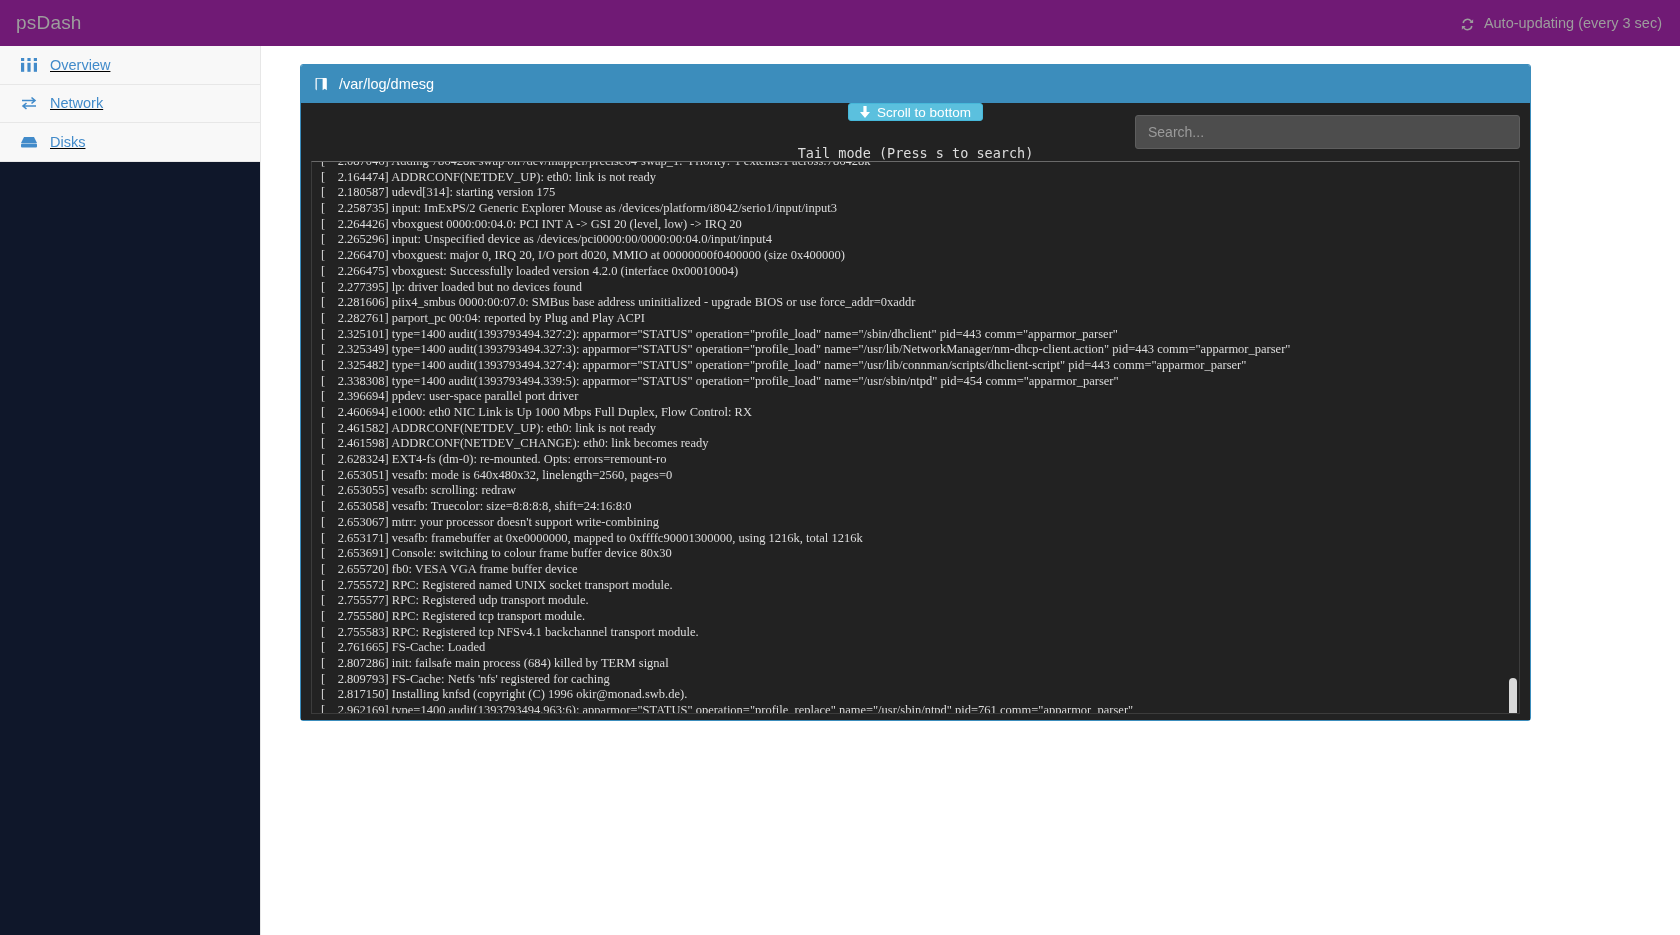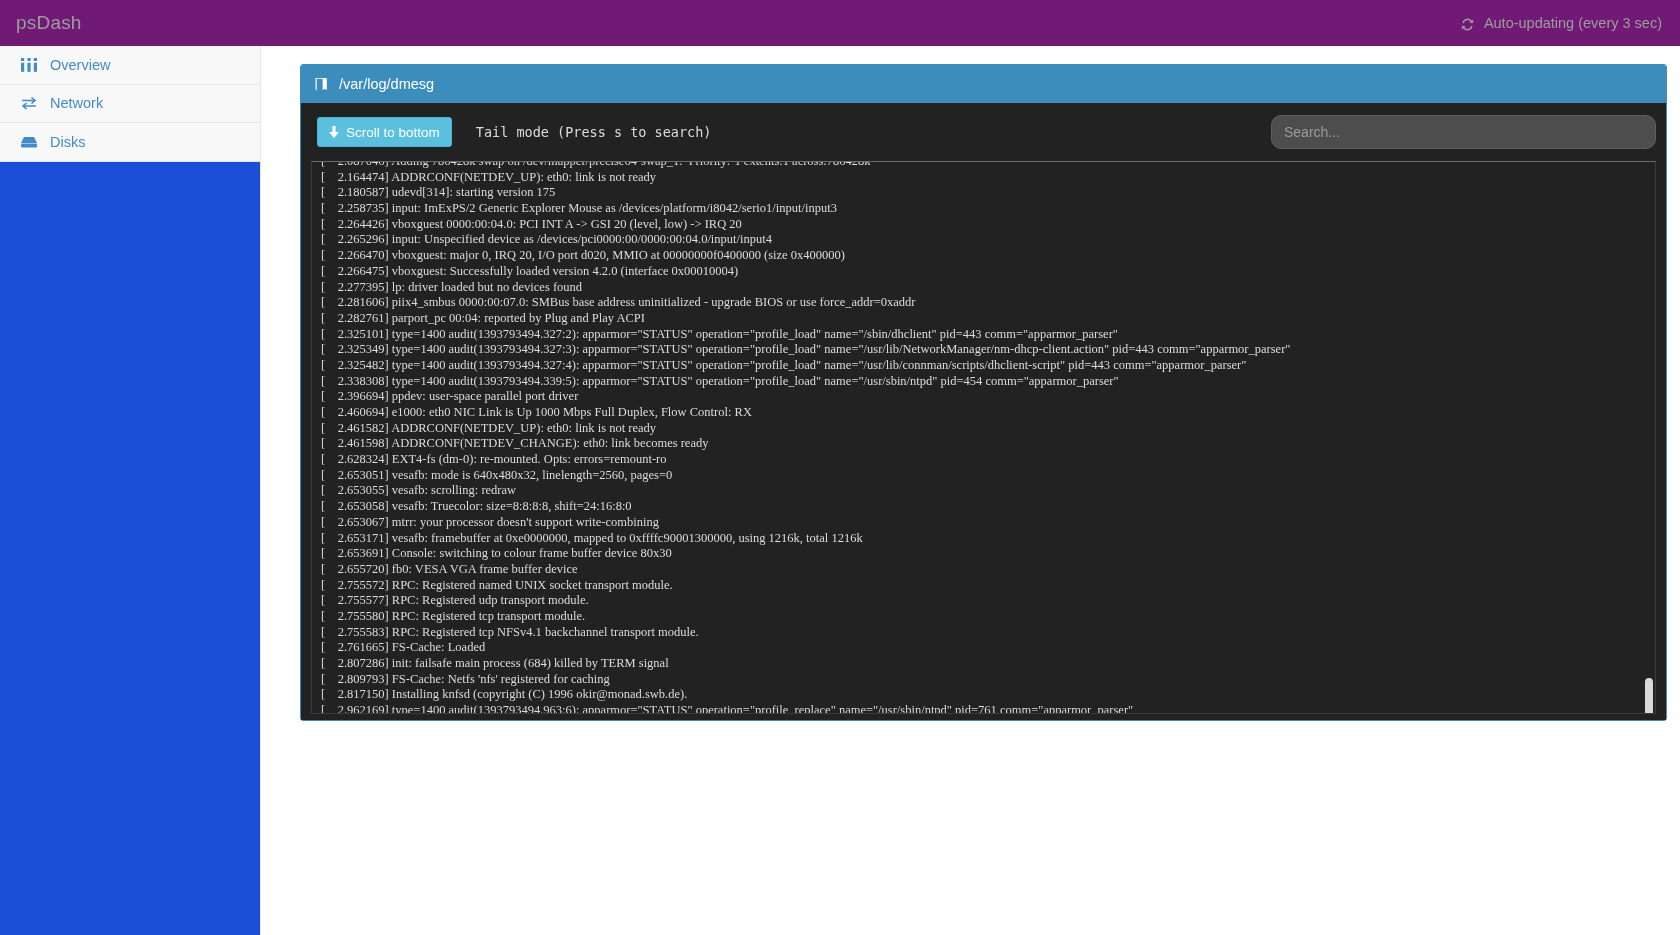--- a/index.html
+++ b/index.html
@@ -45,22 +45,23 @@
     top: 1px;
   }
   .refresh-icon svg { display: block; }
 
   
   .sidebar {
     position: absolute;
     top: 46px; left: 0;
     width: 261px;
     height: 889px;
-    background: #1d4ed8;
+    background: #0f172a;
     border-right: 1px solid #e7e7e7;
+    text-decoration: underline;
   }
   .nav-item {
     height: 38.5px;
     display: flex;
     align-items: center;
     gap: 13px;
     padding-left: 20px;
     border-bottom: 1px solid #e7e7e7;
     color: #428bca;
     font-size: 14.5px;
@@ -84,21 +85,21 @@
     top: 46px;
     left: 261px;
     width: 1419px;
     height: 889px;
     background: #fff;
   }
   .panel {
     position: absolute;
     left: 39px;
     top: 18px;
-    width: 1367px;
+    width: 1231px;
     border: 1px solid #3c8dbc;
     border-radius: 3px;
     background: #fff;
   }
   .panel-heading {
     background: #3c8dbc;
     color: #fff;
     height: 38px;
     display: flex;
     align-items: center;
@@ -118,20 +119,21 @@
     overflow: hidden;
   }
   .log-toolbar {
     height: 58px;
     display: flex;
     align-items: center;
     padding: 0 16px;
     gap: 24px;
     background: #222;
     position: relative;
+    flex-direction: column;
   }
   .btn-scroll {
     background: #5bc0de;
     color: #fff;
     border: 1px solid #46b8da;
     border-radius: 3px;
     height: 30px;
     padding: 0 11px;
     font-size: 13.5px;
     display: inline-flex;
@@ -147,21 +149,21 @@
     font-size: 13.5px;
   }
   .search-input {
     position: absolute;
     right: 10px;
     top: 12px;
     width: 385px;
     height: 34px;
     background: #4d4d4d;
     border: 1px solid #5e5e5e;
-    border-radius: 10px;
+    border-radius: 3px;
     color: #d8d8d8;
     font-size: 14px;
     padding: 0 12px;
     font-family: "Liberation Sans", sans-serif;
     outline: none;
   }
   .search-input::placeholder { color: #9b9b9b; }
 
   .log-scroll {
     position: absolute;

